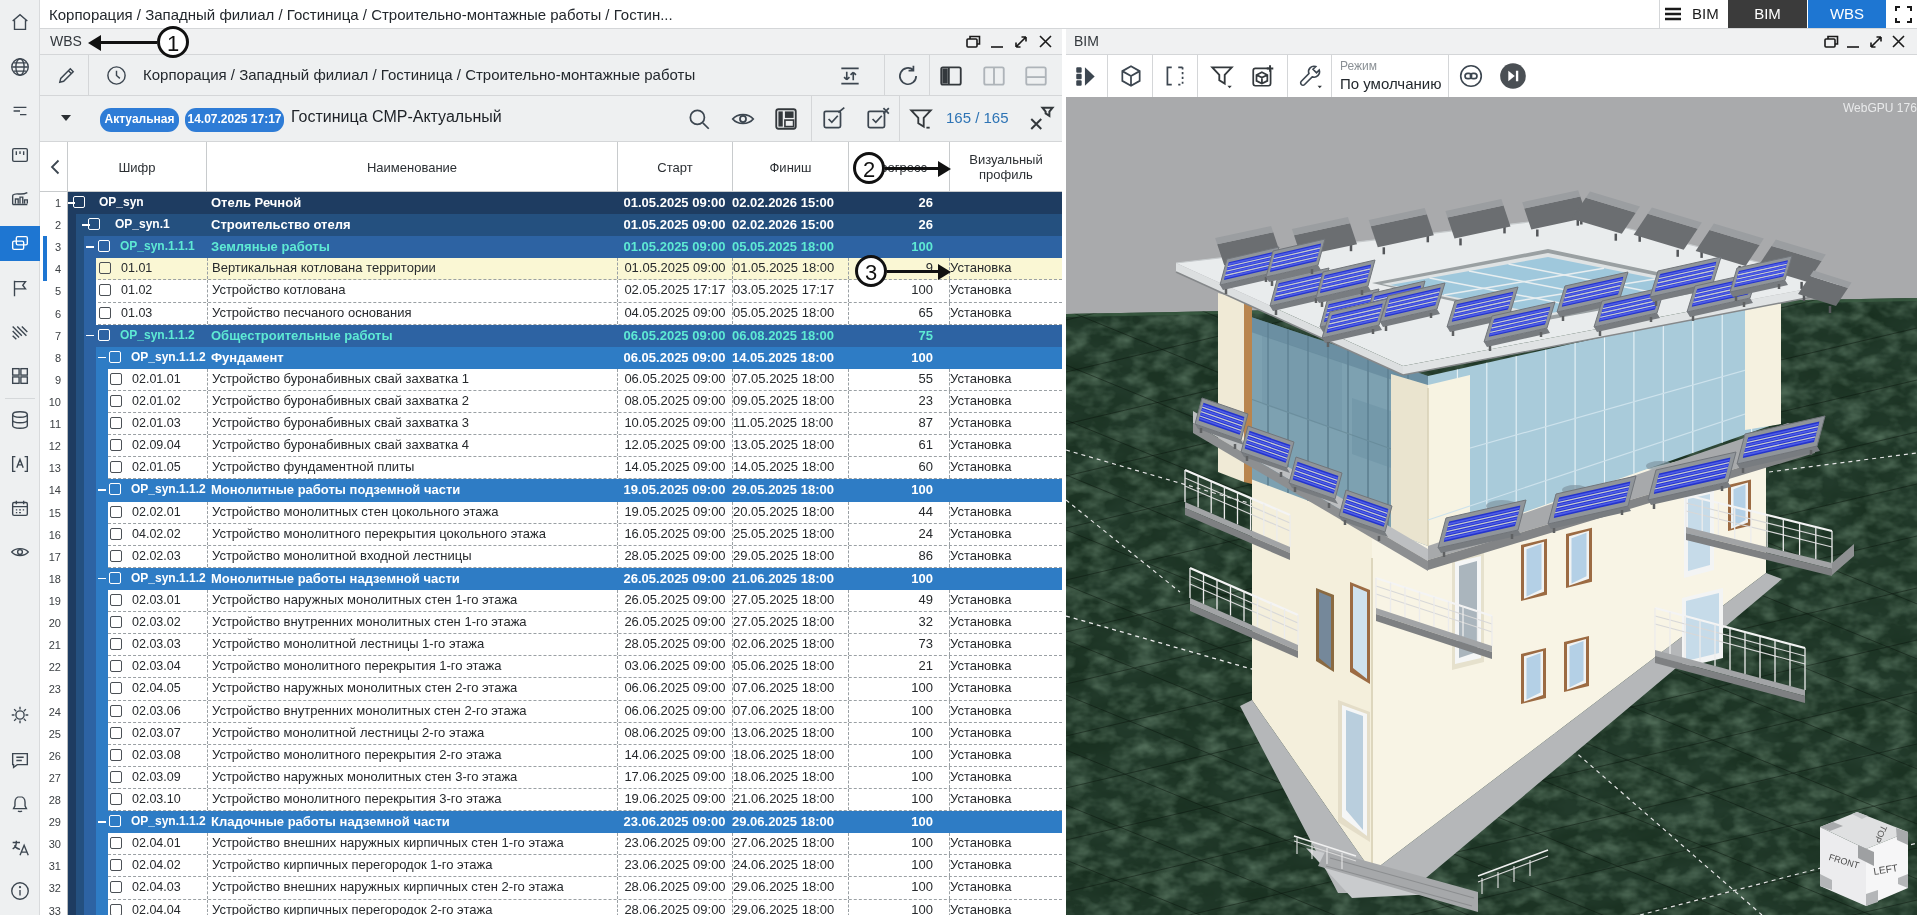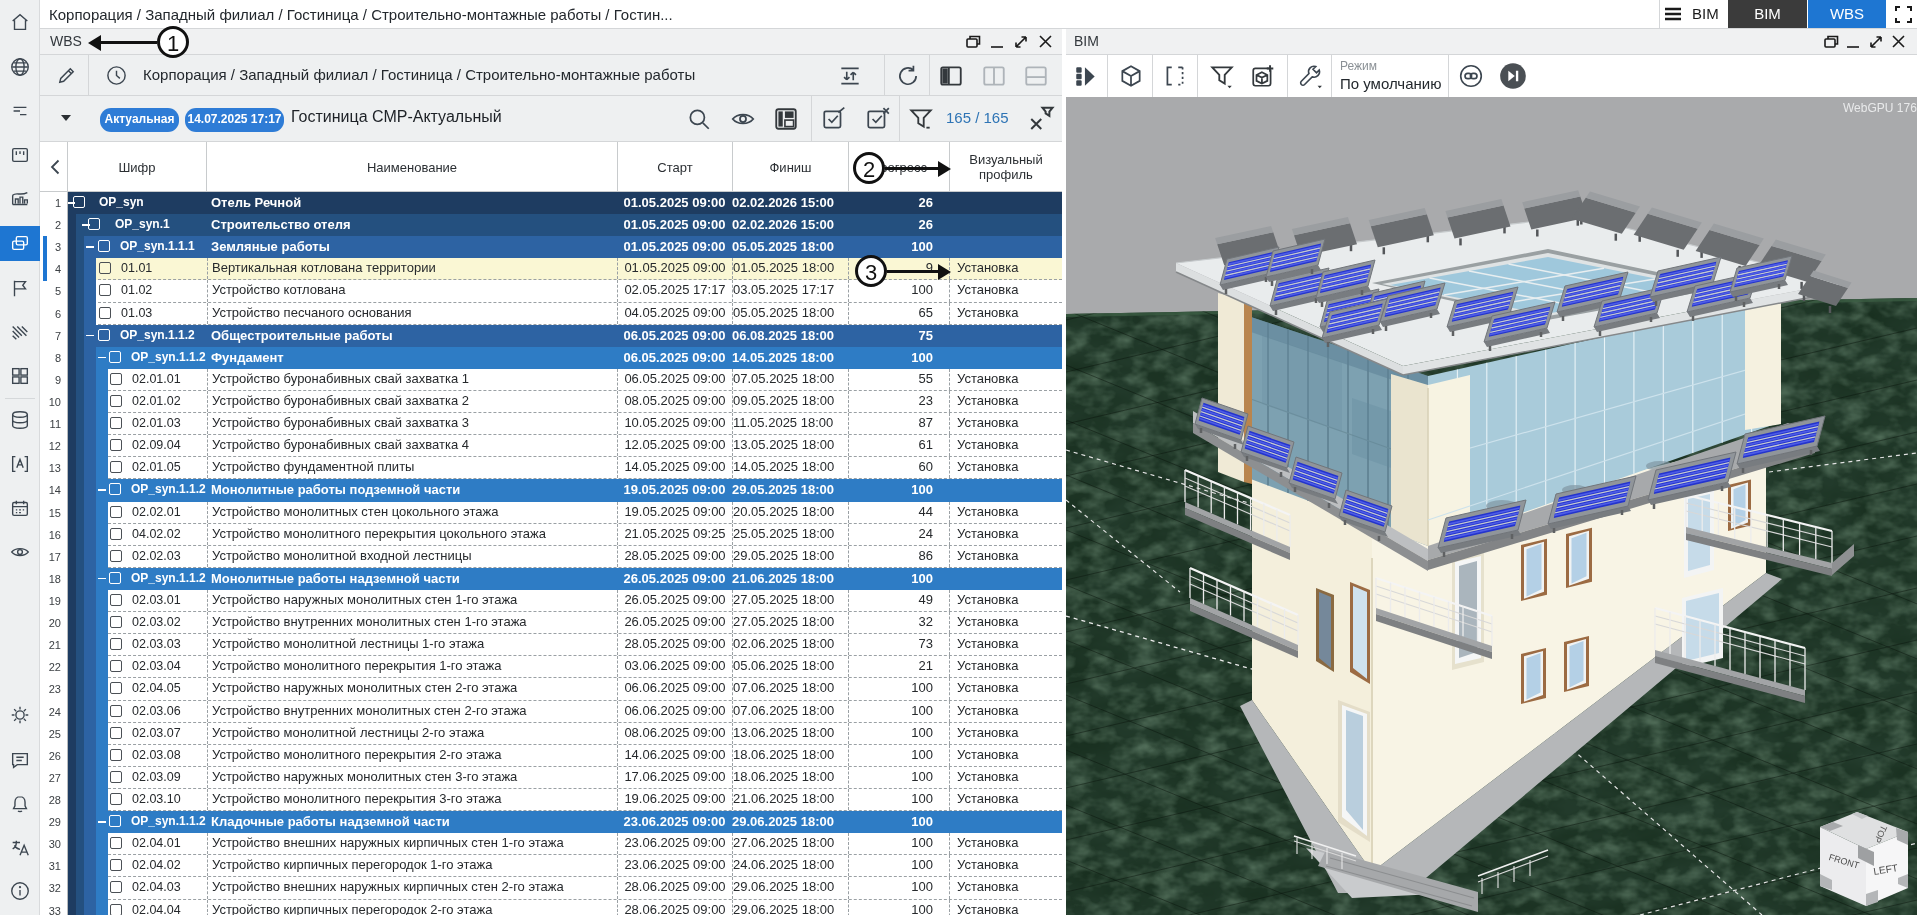--- a/index.html
+++ b/index.html
@@ -25,30 +25,30 @@
 #nums{position:absolute;left:40px;top:192px;width:28px;height:723px;background:#fff;border-right:1px solid #b8bbbd;overflow:hidden}
 #nums .num{height:22.12px;font-size:11px;color:#3c4044;text-align:right;padding-right:6px;line-height:22px}
 #tbl{position:absolute;left:68px;top:192px;width:994px;height:723px;overflow:hidden;background:#fff}
 .row{position:relative;display:flex;height:22.12px;background:#fff;color:#26292c;font-size:13px}
 .row .c{height:100%;line-height:21px;white-space:nowrap;overflow:hidden}
 .c0{width:139px;position:relative}
 .c1{width:410px;padding-left:4px}
 .c2{width:115px;text-align:center}
 .c3{width:116px;text-align:left}
 .c4{width:101px;text-align:right;padding-right:16px}
-.c5{width:113px;padding-left:7px}
+.c5{width:113px;}
 .row .code{position:absolute;top:0;font-size:12px;white-space:nowrap}
 .l3 .code,.l4 .code{font-size:12.5px}
 .g0 .c0,.g1 .c0,.g2 .c0,.g3 .c0{overflow:visible;z-index:3}
 .l3 .c1,.l3 .c2,.l3 .c3,.l3 .c4,.l3 .c5,.l4 .c1,.l4 .c2,.l4 .c3,.l4 .c4,.l4 .c5{border-left:1px dashed #9aa0a4}
 .l3,.l4{border-bottom:1px dashed #9aa0a4}
 .l3 .c,.l4 .c{line-height:20px}
 .g0{background:#1e3c61;color:#fff;font-weight:bold}
 .g1{background:#24507f;color:#fff;font-weight:bold}
-.g2{background:#2d63a3;color:#ffffff;font-weight:bold}
+.g2{background:#2d63a3;color:#5eead4;font-weight:bold}
 .g3{background:#2e7cc5;color:#fff;font-weight:bold}
 .sel{background:#faf7d4}
 .cb{position:absolute;top:4px;width:12px;height:12px;border:1.5px solid #4b5055;border-radius:2px;background:transparent}
 .g0 .cb,.g1 .cb,.g2 .cb,.g3 .cb{border-color:#fff}
 .l3 .cb,.l4 .cb{background:#fff}
 .sel .cb{background:transparent}
 .mn{position:absolute;top:10px;width:8px;height:1.6px;background:#fff}
 .strip{position:absolute;z-index:2}
 
 .ic{position:absolute}
@@ -455,21 +455,21 @@
       <div class="c c3">20.05.2025 18:00</div>
       <div class="c c4">44</div>
       <div class="c c5">Установка</div>
     </div>
 <div class="row l4">
       <div class="c c0">
         <i class="cb" style="left:42px"></i>
         <span class="code" style="left:64px">04.02.02</span>
       </div>
       <div class="c c1">Устройство монолитного перекрытия цокольного этажа</div>
-      <div class="c c2">21.05.2025 09:25</div>
+      <div class="c c2">16.05.2025 09:00</div>
       <div class="c c3">25.05.2025 18:00</div>
       <div class="c c4">24</div>
       <div class="c c5">Установка</div>
     </div>
 <div class="row l4">
       <div class="c c0">
         <i class="cb" style="left:42px"></i>
         <span class="code" style="left:64px">02.02.03</span>
       </div>
       <div class="c c1">Устройство монолитной входной лестницы</div>

